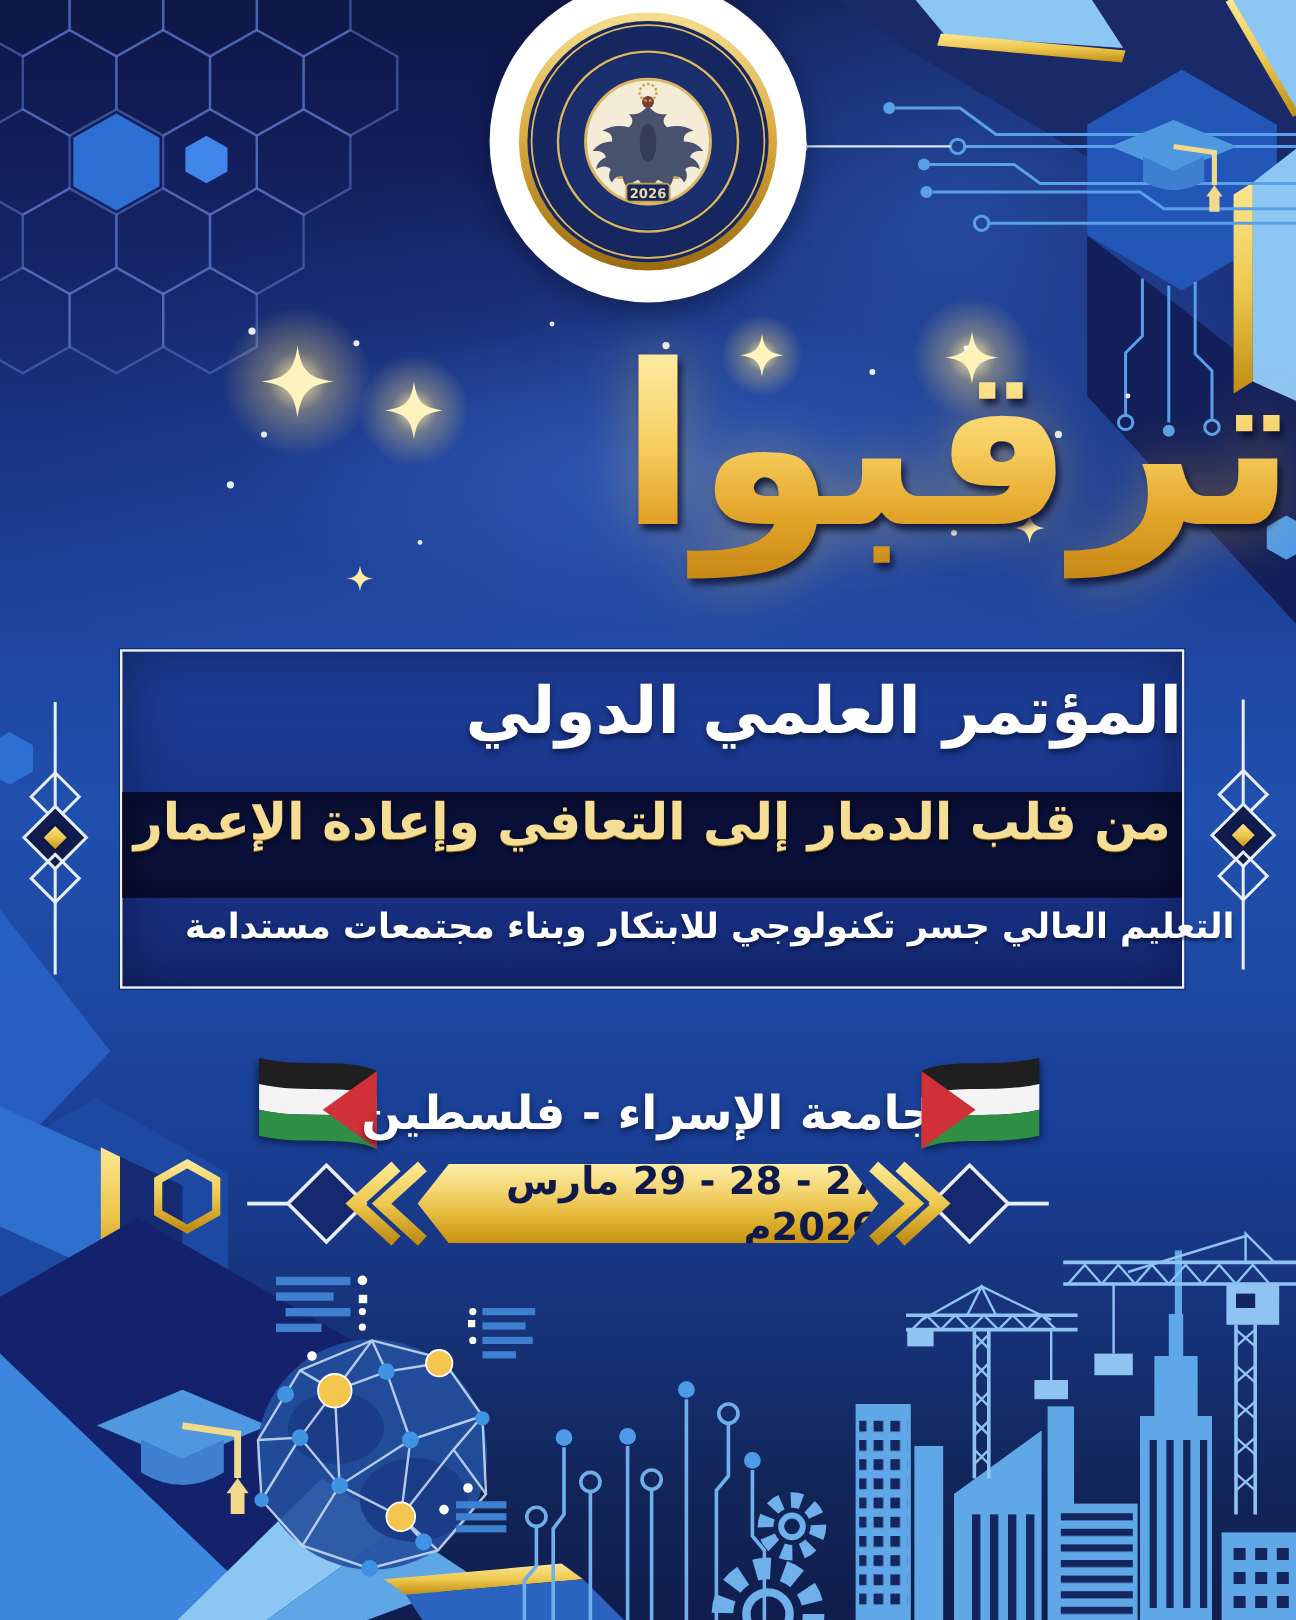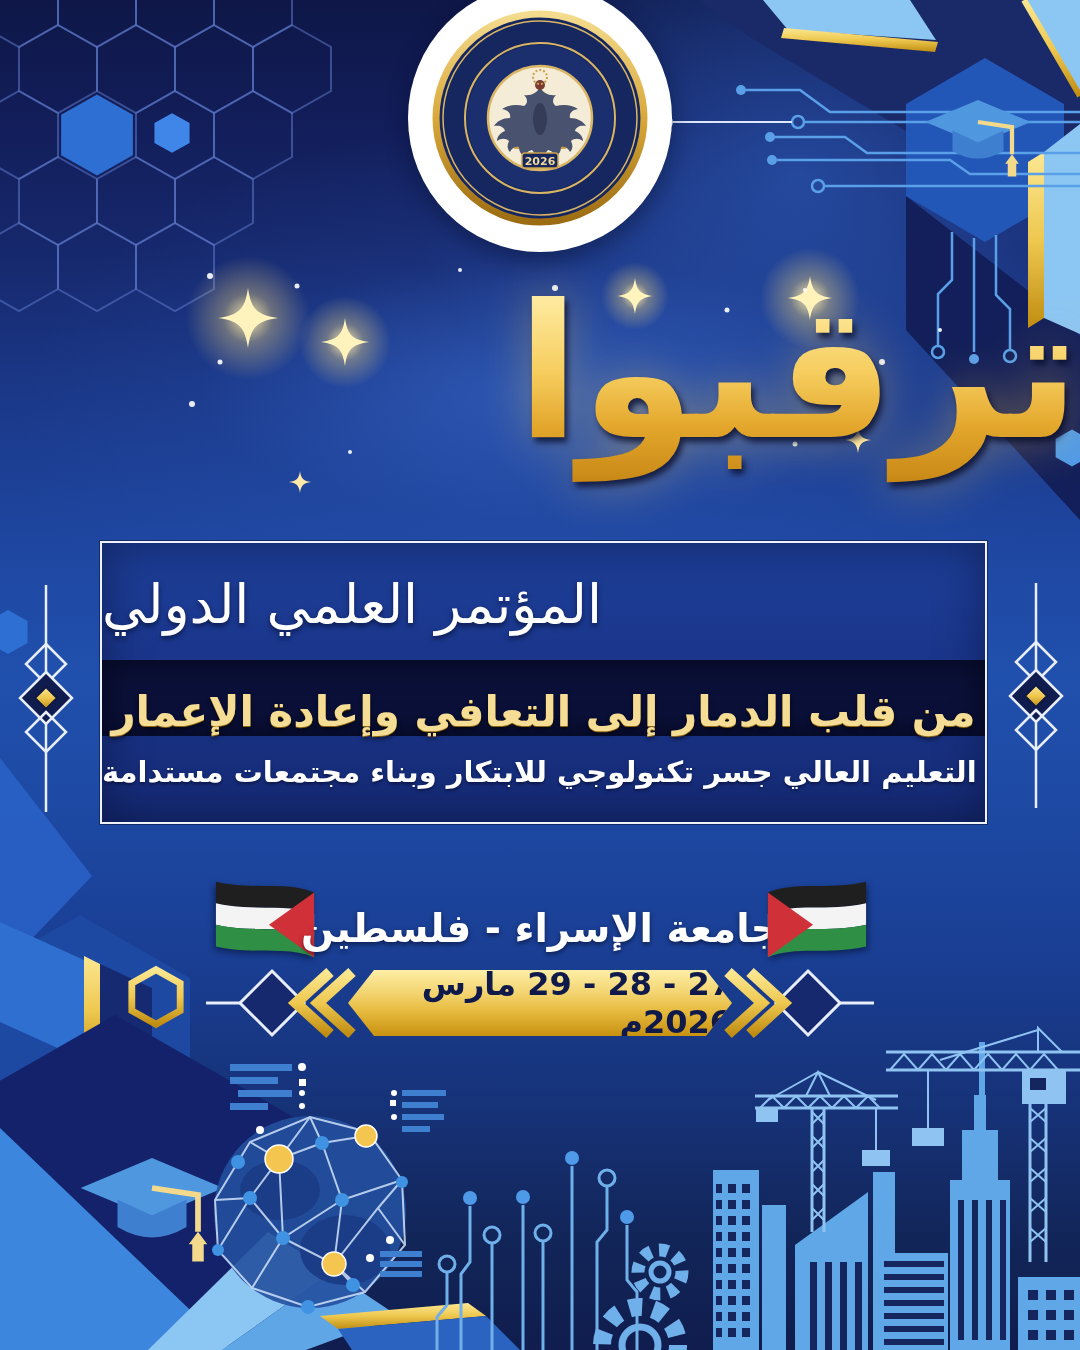--- a/index.html
+++ b/index.html
@@ -17,24 +17,24 @@
   .teaser-wrap{position:absolute;left:0;top:248px;width:1080px;text-align:right;z-index:3;
     filter:drop-shadow(3px 5px 3px rgba(8,12,45,.8)) drop-shadow(0 0 24px rgba(255,205,80,.35));}
   .gold-text{
     font-size:186px;font-weight:bold;line-height:250px;letter-spacing:2px;
     background:linear-gradient(180deg,#fff7c9 0%,#fde695 25%,#f6cd5e 50%,#e3a62b 72%,#c07f10 100%);
     -webkit-background-clip:text;background-clip:text;color:transparent;display:inline-block;}
   .title-box{position:absolute;left:100px;top:541px;width:883px;height:279px;z-index:3;
     border:2px solid #eef2fa;outline:1px solid rgba(10,20,60,.55);
     background:linear-gradient(180deg,#1d3f98 0%,#1a358a 45%,#152a74 100%);
     box-shadow:inset 0 0 46px rgba(5,10,40,.5);}
-  .box-title{position:absolute;top:18px;left:0;width:100%;text-align:left;color:#fff;font-size:54px;font-weight:normal;text-shadow:0 3px 5px rgba(5,10,40,.6);margin-top:12px;}
-  .box-strip{position:absolute;top:117px;left:0;right:0;height:76px;background:#0a1038;box-shadow:inset 0 0 30px rgba(0,0,10,.6);display:flex;align-items:flex-end;justify-content:center;}
+  .box-title{position:absolute;top:18px;left:0;width:100%;text-align:right;color:#fff;font-size:54px;font-weight:bold;text-shadow:0 3px 5px rgba(5,10,40,.6);}
+  .box-strip{position:absolute;top:117px;left:0;right:0;height:88px;background:#0a1038;box-shadow:inset 0 0 30px rgba(0,0,10,.6);display:flex;align-items:flex-start;justify-content:center;}
   .box-strip span{color:#f6dd96;font-size:42px;font-weight:bold;text-shadow:0 1px 0 #8a6410,0 3px 4px rgba(0,0,0,.55);}
-  .box-sub{position:absolute;top:212px;left:0;width:100%;text-align:left;color:#fff;font-size:29px;font-weight:bold;text-shadow:0 2px 3px rgba(5,10,40,.55);}
+  .box-sub{position:absolute;top:212px;left:0;width:100%;text-align:center;color:#fff;font-size:29px;font-weight:bold;text-shadow:0 2px 3px rgba(5,10,40,.55);padding-left:48px;}
   .venue-row{position:absolute;left:0;top:876px;width:1080px;height:90px;z-index:3;}
   .venue-text{position:absolute;left:290px;width:500px;top:14px;text-align:center;color:#fff;font-size:39px;font-weight:bold;text-shadow:0 2px 5px rgba(0,0,20,.55);margin-top:16px;}
   .flag{position:absolute;top:2px;width:108px;height:80px;}
   .flag svg{width:108px;height:80px;filter:drop-shadow(2px 3px 3px rgba(0,0,20,.45));}
   .flag-left{left:212px;transform:scaleX(-1);}
   .flag-right{left:762px;}
   .date-bar{position:absolute;left:348px;top:970px;width:384px;height:66px;z-index:3;
     background:linear-gradient(180deg,#fdeea6 0%,#f3d470 35%,#e7bb3f 62%,#c89110 100%);
     clip-path:polygon(26px 0,calc(100% - 26px) 0,100% 50%,calc(100% - 26px) 100%,26px 100%,0 50%);
     display:flex;align-items:center;justify-content:center;}

